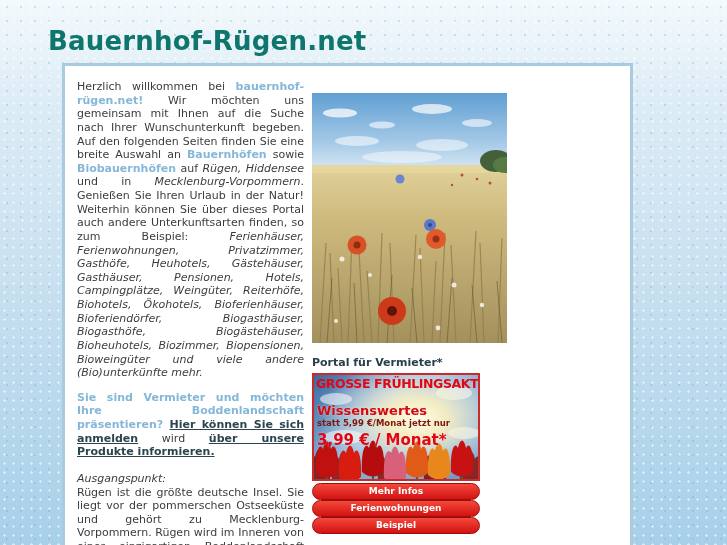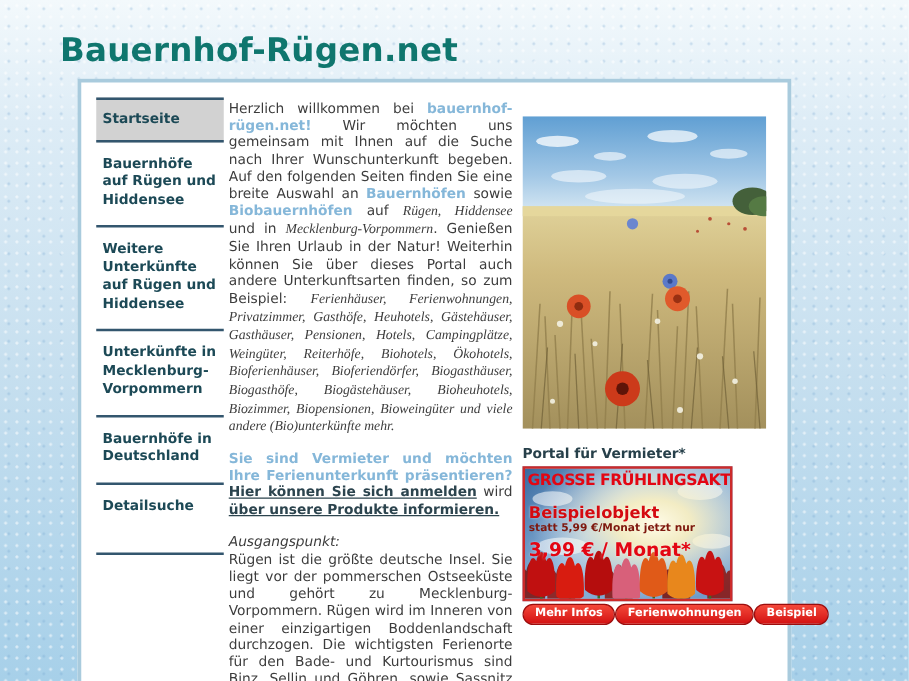--- a/index.html
+++ b/index.html
@@ -31,66 +31,58 @@
   }
   .nav-item.first{border-top:2px solid #33566e;}
   .nav-item.active{background:#d2d2d2;padding:8px 5px 9px 5px;}
   .nav-item.last{padding-bottom:30px;}
   
   .main-col{width:227px;flex:none;margin-right:8px;margin-top:2px;}
   .main-col p{margin:0;font-size:11px;line-height:1.24;color:#3c3c3c;text-align:justify;}
   .para-gap{margin-top:11px !important;}
   .seg-plain{}
   .seg-link{color:#85b7d9;font-weight:bold;}
-  .seg-italic{font-style:italic;font-family:Liberation Serif, serif;}
+  .seg-italic{font-style:italic;}
   .seg-bluebold{color:#85b7d9;font-weight:bold;}
   .seg-darklink{color:#2c444e;font-weight:bold;text-decoration:underline;cursor:pointer;}
   .wiss-label{margin-top:13px !important;font-style:italic;text-align:left !important;}
   
   .right-col{width:195px;flex:none;}
   .photo{display:block;width:195px;height:250px;margin-top:15px;}
   .caption{font-size:9.5px;color:#4a4a4a;margin-top:3px;}
   .promo-heading{font-size:11px;font-weight:bold;color:#27404a;margin-top:13px;}
   .ad-box{
     position:relative;margin-top:4px;width:164px;height:104px;
     border:2px solid #cc2a2a;overflow:hidden;cursor:pointer;background:#8fb8dd;
   }
   .ad-bg{position:absolute;left:0;top:0;width:164px;height:104px;}
   .ad-headline{position:absolute;left:2px;top:1px;font-size:12.5px;font-weight:bold;color:#e30613;white-space:nowrap;letter-spacing:-0.4px;}
   .ad-product{position:absolute;left:3px;top:28px;font-size:13px;font-weight:bold;color:#d40a10;text-shadow:0 0 2px rgba(255,255,255,0.6);}
   .ad-oldprice{position:absolute;left:3px;top:43px;font-size:8.5px;font-weight:bold;color:#7e180e;white-space:nowrap;}
   .ad-newprice{position:absolute;left:3px;top:56px;font-size:15px;font-weight:bold;color:#e30613;text-shadow:0 0 2px rgba(255,255,255,0.5);}
-  .ad-buttons{width:168px;display:flex;justify-content:space-between;margin-top:2px;}
+  .ad-buttons{width:168px;display:flex;justify-content:space-between;margin-top:2px;flex-direction:column;}
   .pill{
     background:linear-gradient(#f4483a,#d31212);
     border:1px solid #9c0d0d;border-radius:9px;
     color:#ffffff;font-size:9px;font-weight:bold;line-height:1;
     padding:3px 9px;cursor:pointer;white-space:nowrap;font-family:inherit;
   }
 </style>
 </head>
 <body>
 
 <div class="page-title">Bauernhof-Rügen.net</div>
 
 <div class="content-box">
   <div class="columns">
 
-    <div class="sidebar">
-      <div class="nav-item first active">Startseite</div>
-      <div class="nav-item">Bauernhöfe auf Rügen und Hiddensee</div>
-      <div class="nav-item">Weitere Unterkünfte auf Rügen und Hiddensee</div>
-      <div class="nav-item">Unterkünfte in Mecklenburg-Vorpommern</div>
-      <div class="nav-item">Bauernhöfe in Deutschland</div>
-      <div class="nav-item last">Detailsuche</div>
-    </div>
 
     <div class="main-col">
       <p><span class="seg-plain">Herzlich willkommen bei </span><span class="seg-link">bauernhof-rügen.net!</span><span class="seg-plain"> Wir möchten uns gemeinsam mit Ihnen auf die Suche nach Ihrer Wunschunterkunft begeben. Auf den folgenden Seiten finden Sie eine breite Auswahl an </span><span class="seg-link">Bauernhöfen</span><span class="seg-plain"> sowie </span><span class="seg-link">Biobauernhöfen</span><span class="seg-plain"> auf </span><span class="seg-italic">Rügen, Hiddensee</span><span class="seg-plain"> und in </span><span class="seg-italic">Mecklenburg-Vorpommern</span><span class="seg-plain">. Genießen Sie Ihren Urlaub in der Natur! Weiterhin können Sie über dieses Portal auch andere Unterkunftsarten finden, so zum Beispiel: </span><span class="seg-italic">Ferienhäuser, Ferienwohnungen, Privatzimmer, Gasthöfe, Heuhotels, Gästehäuser, Gasthäuser, Pensionen, Hotels, Campingplätze, Weingüter, Reiterhöfe, Biohotels, Ökohotels, Bioferienhäuser, Bioferiendörfer, Biogasthäuser, Biogasthöfe, Biogästehäuser, Bioheuhotels, Biozimmer, Biopensionen, Bioweingüter und viele andere (Bio)unterkünfte mehr.</span></p>
-      <p class="para-gap"><span class="seg-bluebold">Sie sind Vermieter und möchten Ihre Ferienunterkunft präsentieren? </span><span class="seg-darklink">Hier können Sie sich anmelden</span><span class="seg-plain"> wird </span><span class="seg-darklink">über unsere Produkte informieren.</span></p>
+      <p class="para-gap"><span class="seg-bluebold">Sie sind Vermieter und möchten Ihre Boddenlandschaft präsentieren? </span><span class="seg-darklink">Hier können Sie sich anmelden</span><span class="seg-plain"> wird </span><span class="seg-darklink">über unsere Produkte informieren.</span></p>
       <p class="wiss-label">Ausgangspunkt:</p>
       <p>Rügen ist die größte deutsche Insel. Sie liegt vor der pommerschen Ostseeküste und gehört zu Mecklenburg-Vorpommern. Rügen wird im Inneren von einer einzigartigen Boddenlandschaft durchzogen. Die wichtigsten Ferienorte für den Bade- und Kurtourismus sind Binz, Sellin und Göhren, sowie Sassnitz als staatlich anerkannter Erholungsort. Erkunden Sie Rügen beispielsweise mit Fahrrad und machen dann einen Ausflug zu Schloss Granitz von welchem aus, Sie einen grandiosen Blick über das gesamte Umland genießen können. Weitere bekannte Sehenswürdigkeiten sind Kap Arkona mit den Leuchttürmen und der Königstreppe, die Kreidefelsen, Seebad Prora und die „Weiße Stadt Putbus“ mit ihrem Schloss. Zudem ist Putbus der Ausgangspunkt</p>
     </div>
 
     <div class="right-col">
 
       <svg class="photo" viewBox="0 0 195 250" xmlns="http://www.w3.org/2000/svg">
         <defs>
           <linearGradient id="pSky" x1="0" y1="0" x2="0" y2="1">
             <stop offset="0" stop-color="#609fd3"></stop>
@@ -218,21 +210,21 @@
           </g>
           <use href="#tulip" x="2" y="64" fill="#c01010"></use>
           <use href="#tulip" x="25" y="68" fill="#d81c10"></use>
           <use href="#tulip" x="48" y="63" fill="#b50d0d"></use>
           <use href="#tulip" x="70" y="69" fill="#d8607a"></use>
           <use href="#tulip" x="92" y="64" fill="#e05a18"></use>
           <use href="#tulip" x="114" y="66" fill="#e8871c"></use>
           <use href="#tulip" x="137" y="63" fill="#c81212"></use>
         </svg>
         <div class="ad-headline">GROSSE FRÜHLINGSAKTION</div>
-        <div class="ad-product">Beispielobjekt</div>
+        <div class="ad-product">Wissenswertes</div>
         <div class="ad-oldprice">statt 5,99 €/Monat jetzt nur</div>
         <div class="ad-newprice">3,99 € / Monat*</div>
       </div>
 
       <div class="ad-buttons">
         <button class="pill">Mehr Infos</button>
         <button class="pill">Ferienwohnungen</button>
         <button class="pill">Beispiel</button>
       </div>
 

